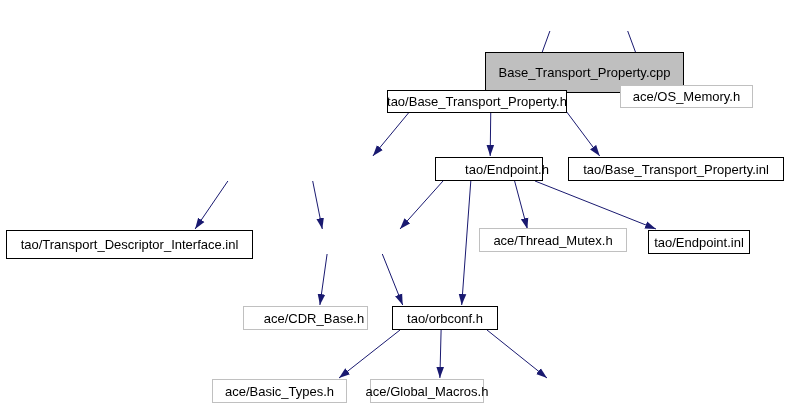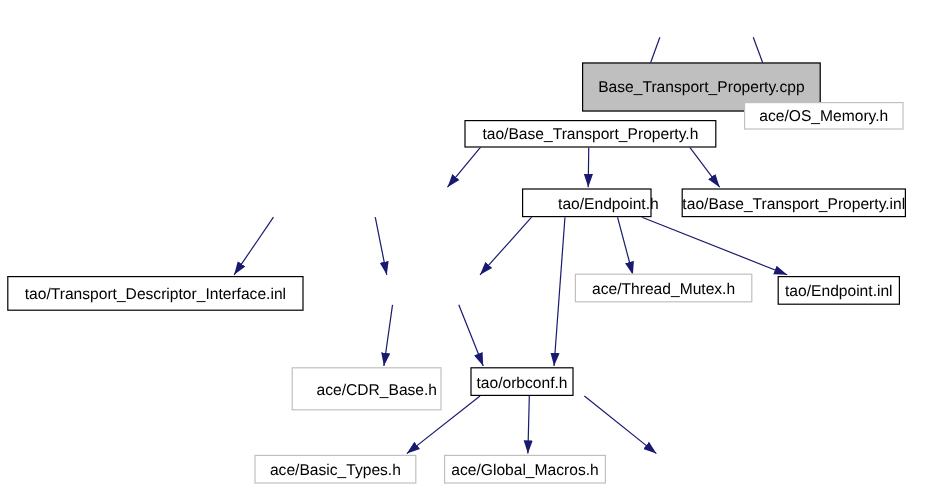--- a/index.html
+++ b/index.html
@@ -80,25 +80,25 @@
         <line x1="535" y1="181" x2="656" y2="229" stroke="#191970" stroke-width="1" marker-end="url(#arrowhead)"></line>
         <line x1="327.1" y1="254" x2="319.9" y2="305" stroke="#191970" stroke-width="1" marker-end="url(#arrowhead)"></line>
         <line x1="382.3" y1="254" x2="402.7" y2="305" stroke="#191970" stroke-width="1" marker-end="url(#arrowhead)"></line>
         <line x1="400" y1="330" x2="339" y2="378" stroke="#191970" stroke-width="1" marker-end="url(#arrowhead)"></line>
         <line x1="441.1" y1="330" x2="439.9" y2="378" stroke="#191970" stroke-width="1" marker-end="url(#arrowhead)"></line>
         <line x1="487" y1="330" x2="547" y2="378" stroke="#191970" stroke-width="1" marker-end="url(#arrowhead)"></line>
       </g>
   </svg>
   <div class="node-layer">
       <div class="node root" style="left: 485px; top: 8px; width: 199px; height: 41px; margin-top: 44px;">Base_Transport_Property.cpp</div>
-      <div class="node strong" style="left: 387px; top: 100px; width: 210px; height: 23px;">tao/Base_Transport_Property.h</div>
+      <div class="node strong" style="left: 387px; top: 90px; width: 180px; height: 23px;">tao/Base_Transport_Property.h</div>
       <div class="node muted" style="left: 620px; top: 85px; width: 133px; height: 23px;">ace/OS_Memory.h</div>
       <div class="node strong" style="left: 435px; top: 157px; width: 108px; height: 24px; padding-left: 36px;">tao/Endpoint.h</div>
-      <div class="node strong" style="left: 568px; top: 157px; width: 187px; height: 24px;">tao/Base_Transport_Property.inl</div>
+      <div class="node strong" style="left: 568px; top: 157px; width: 216px; height: 24px;">tao/Base_Transport_Property.inl</div>
       <div class="node strong" style="left: 6px; top: 230px; width: 247px; height: 29px;">tao/Transport_Descriptor_Interface.inl</div>
       <div class="node muted" style="left: 479px; top: 228px; width: 148px; height: 24px;">ace/Thread_Mutex.h</div>
       <div class="node strong" style="left: 648px; top: 230px; width: 102px; height: 24px;">tao/Endpoint.inl</div>
-      <div class="node muted" style="left: 243px; top: 306px; width: 125px; height: 36px; padding-left: 17px;">ace/CDR_Base.h</div>
-      <div class="node strong" style="left: 392px; top: 306px; width: 86px; height: 24px;">tao/orbconf.h</div>
+      <div class="node muted" style="left: 243px; top: 306px; width: 125px; height: 24px; padding-left: 17px;">ace/CDR_Base.h</div>
+      <div class="node strong" style="left: 392px; top: 306px; width: 106px; height: 24px;">tao/orbconf.h</div>
       <div class="node muted" style="left: 212px; top: 379px; width: 135px; height: 24px;">ace/Basic_Types.h</div>
-      <div class="node muted" style="left: 370px; top: 379px; width: 135px; height: 24px;">ace/Global_Macros.h</div>
+      <div class="node muted" style="left: 370px; top: 379px; width: 114px; height: 24px;">ace/Global_Macros.h</div>
     </div>
 </div>
 
 </body></html>

